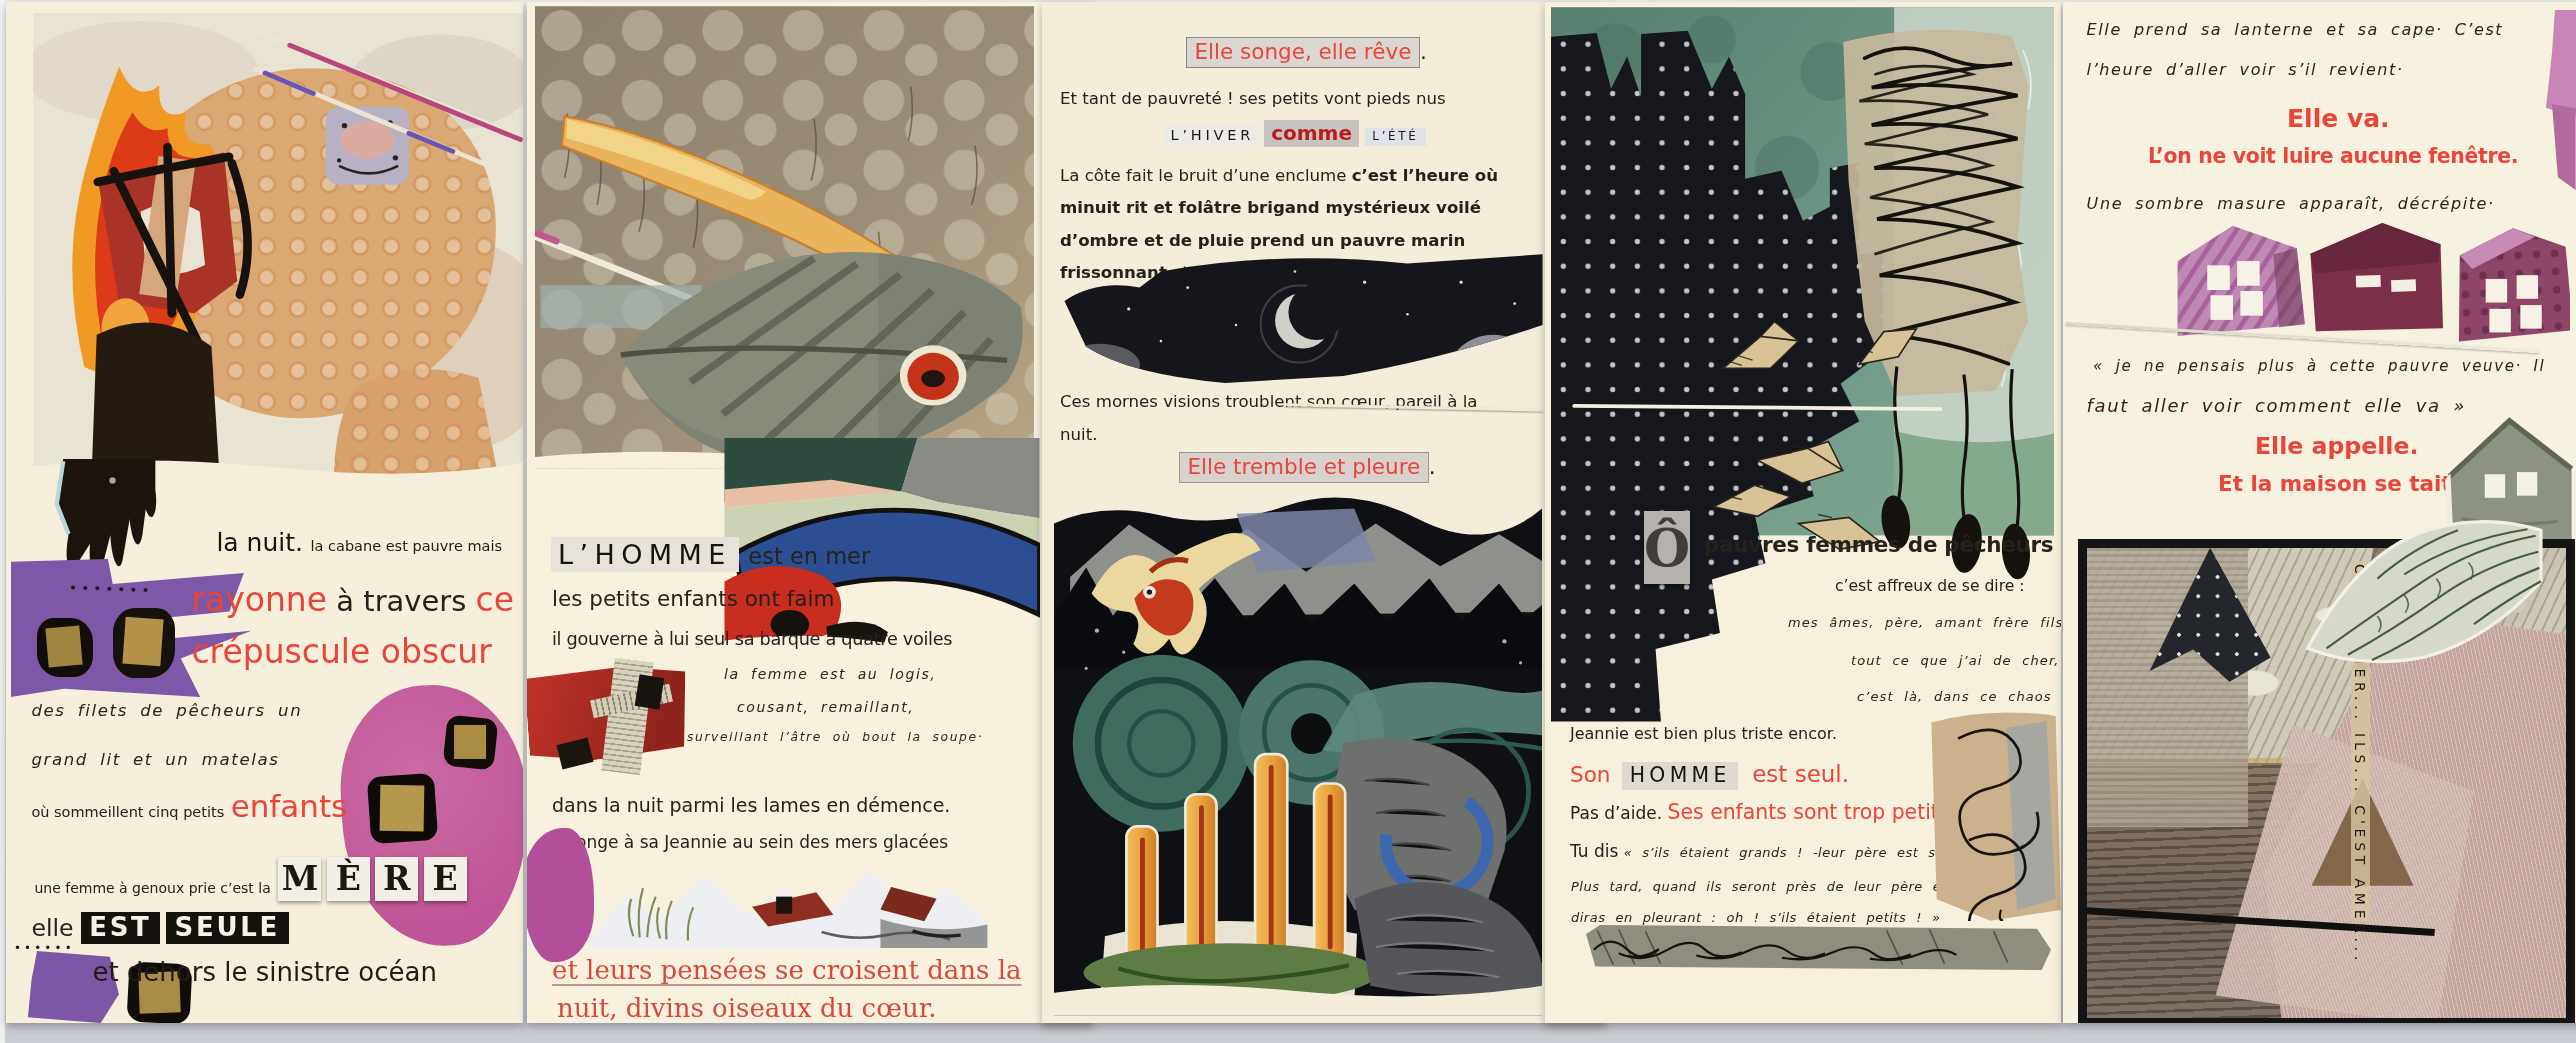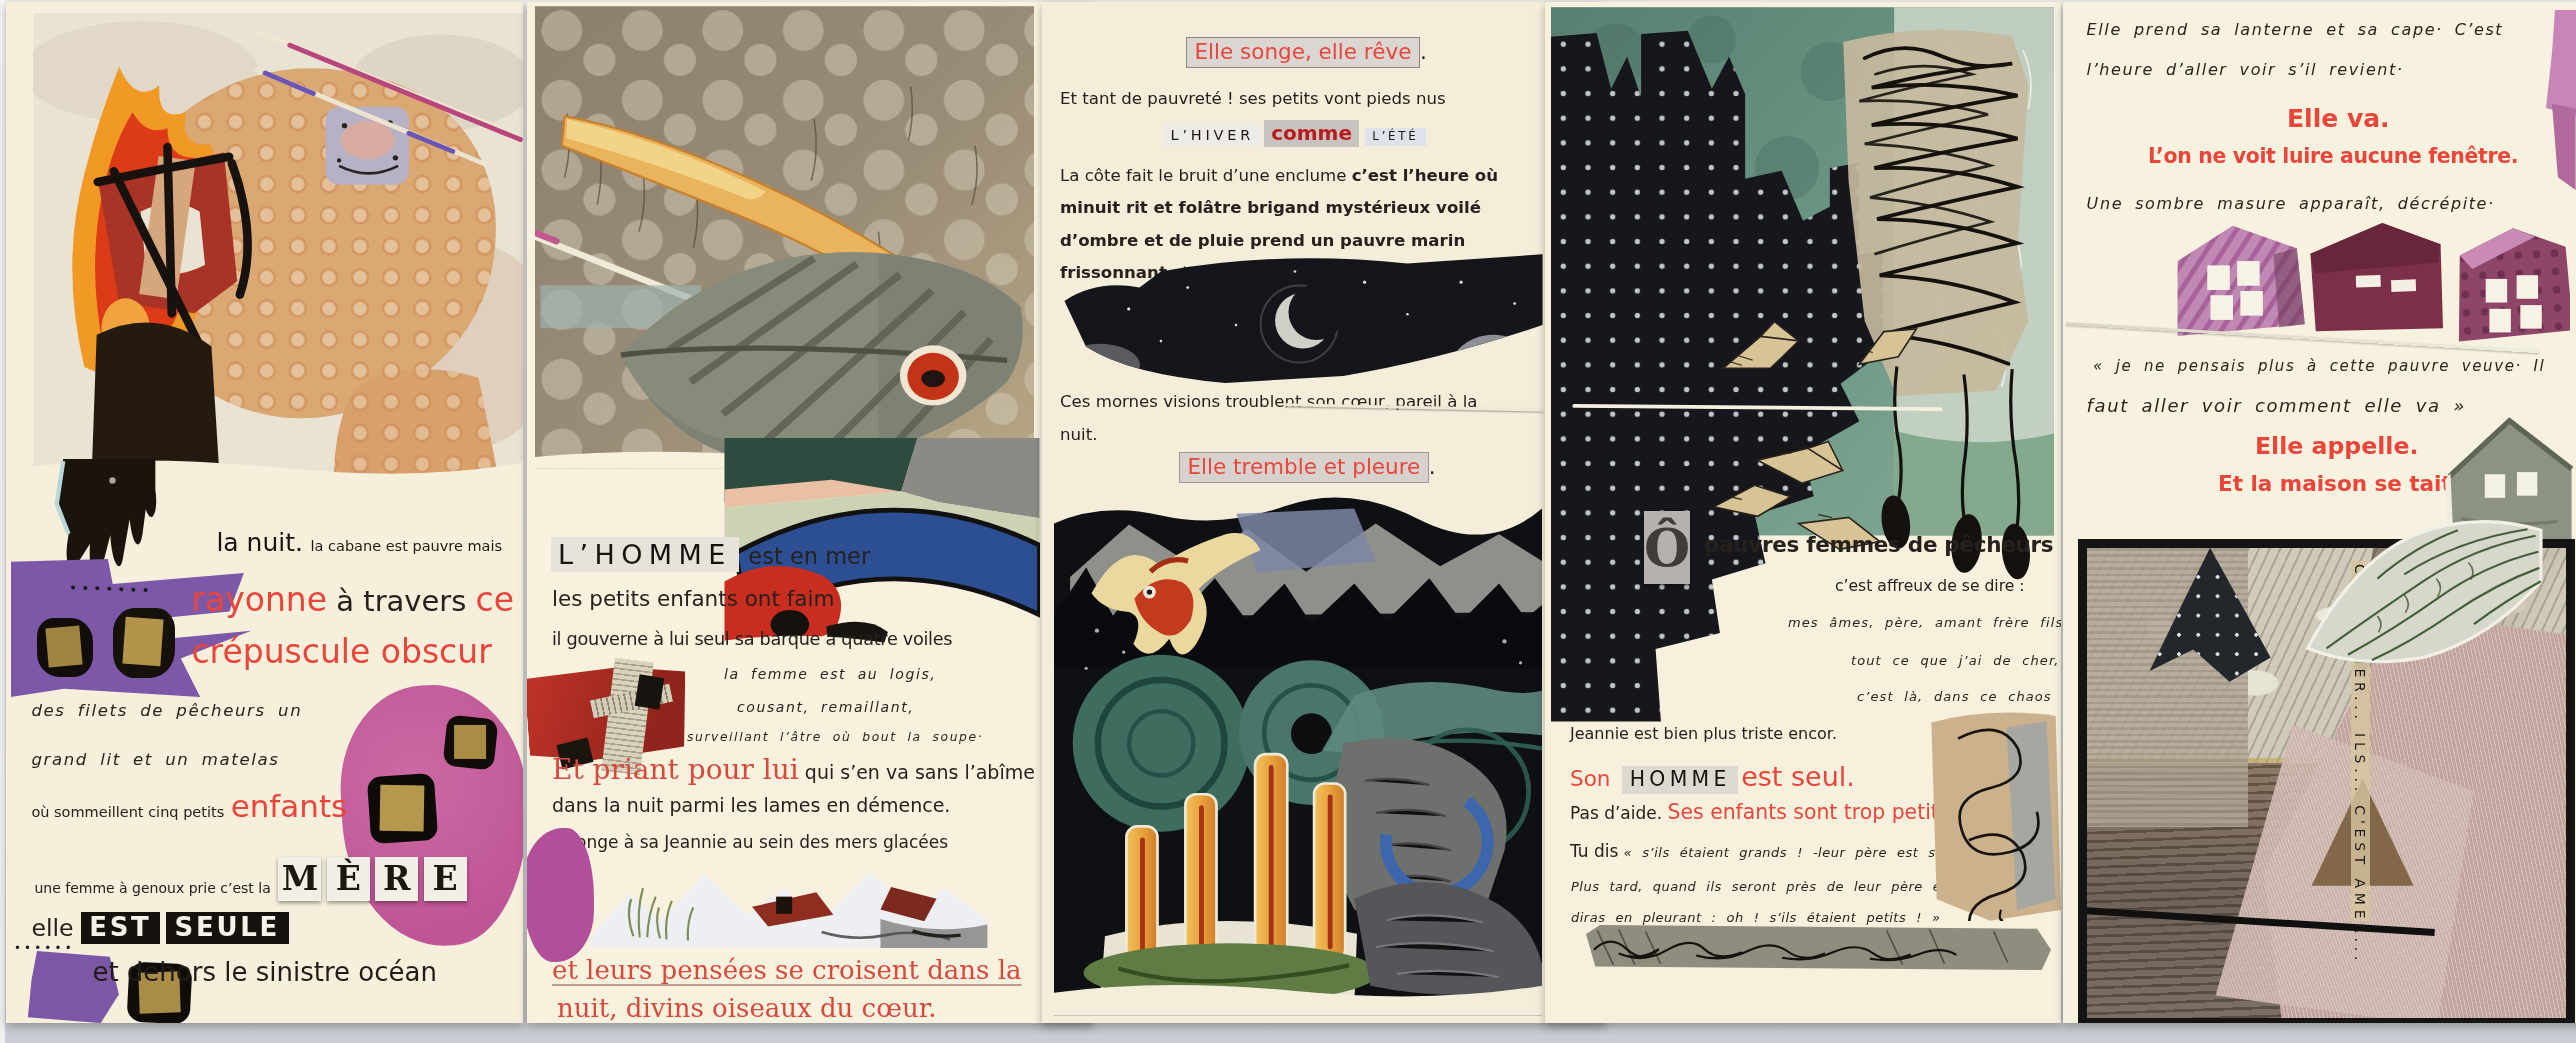--- a/index.html
+++ b/index.html
@@ -217,24 +217,20 @@
       <div style="position:absolute;left:81px;top:0;width:39px;height:113px;transform:rotate(7deg);background:repeating-linear-gradient(180deg,#d9d2bc 0 3.8px,#a9a189 3.8px 5.4px)"></div>
       <div style="position:absolute;left:64px;top:32px;width:81px;height:18px;transform:rotate(-12deg);background:repeating-linear-gradient(90deg,#d3ccb6 0 4.3px,#8e8671 4.3px 5.9px)"></div>
       <div style="position:absolute;left:110px;top:16px;width:25px;height:32px;background:#17130f;transform:rotate(9deg)"></div>
       <div style="position:absolute;left:32px;top:81px;width:32px;height:25px;background:#1a150f;transform:rotate(-14deg)"></div>
     </div>
 
     <div class="t hand" style="left:197px;top:664px;font-size:14px">la femme est au logis,</div>
     <div class="t hand" style="left:210px;top:697px;font-size:14px">cousant,  remaillant,</div>
     <div class="t hand" style="left:160px;top:728px;font-size:12.3px">surveillant  l’âtre  où  bout  la  soupe·</div>
 
-    <div class="t fl" style="left:25px;top:752px">
-      <span class="serif dred" style="font-size:28px">Et priant pour lui</span>
-      <span style="font-size:19px;white-space:pre"> qui s’en va sans l’abîme</span>
-    </div>
     <div class="t" style="left:25px;top:793px;font-size:19px">dans la nuit parmi les lames en démence.</div>
     <div class="t" style="left:25px;top:831px;font-size:17px">Il songe à sa Jeannie au sein des mers glacées</div>
 
     <svg style="position:absolute;left:64px;top:854px" width="397" height="92" viewBox="0 0 740 172">
       <path d="M0,150 L70,70 L130,120 L210,35 L290,110 L360,60 L430,120 L520,30 L600,100 L660,60 L740,120 L740,172 L0,172 Z" fill="#edeff2"></path>
       <path d="M300,95 L420,68 L452,110 L330,132 Z" fill="#8e2d20"></path>
       <path d="M560,58 L645,80 L622,122 L540,100 Z" fill="#7c2a1e"></path>
       <rect x="345" y="76" width="30" height="32" fill="#1c130d"></rect>
       <g stroke="#7b8d58" stroke-width="4" fill="none">
         <path d="M90,152 q-6,-50 6,-92 M78,150 q-14,-40 -4,-70 M104,152 q2,-44 16,-76"></path>
@@ -432,21 +428,21 @@
     </div>
     <div class="t b" style="left:159px;top:531px;font-size:21.5px;letter-spacing:-0.3px">pauvres femmes de pêcheurs !</div>
     <div class="t" style="left:290px;top:576px;font-size:15.6px">c’est affreux de se dire :</div>
     <div class="t hand" style="left:243px;top:614px;font-size:13px;letter-spacing:1.1px">mes âmes, père, amant frère fils</div>
     <div class="t hand" style="left:306px;top:652px;font-size:13px;letter-spacing:1.1px">tout ce que j’ai de cher,</div>
     <div class="t hand" style="left:312px;top:688px;font-size:13px;letter-spacing:1.1px">c’est là, dans ce chaos !</div>
     <div class="t" style="left:25px;top:723px;font-size:16px">Jeannie est bien plus triste encor.</div>
     <div class="t fl" style="left:25px;top:759px">
       <span class="red" style="font-size:21.5px">Son</span>
       <span class="gtile" style="font-size:20.4px;letter-spacing:4.3px;background:#dedad3;color:#17130f;margin-left:11.8px">HOMME</span>
-      <span class="red" style="font-size:27px;margin-left:3px">est seul.</span>
+      <span class="red" style="font-size:23px;margin-left:14px">est seul.</span>
     </div>
     <div class="t fl" style="left:25px;top:799px">
       <span style="font-size:17px;white-space:pre">Pas d’aide. </span>
       <span class="red" style="font-size:20.4px">Ses enfants sont trop petits</span>
       <span style="font-size:20.4px">.</span>
     </div>
     <div class="t fl" style="left:25px;top:840px">
       <span style="font-size:17px;white-space:pre">Tu dis </span>
       <span class="hand" style="font-size:13px;letter-spacing:0.5px">« s’ils étaient grands ! -leur père est seul !</span>
     </div>

